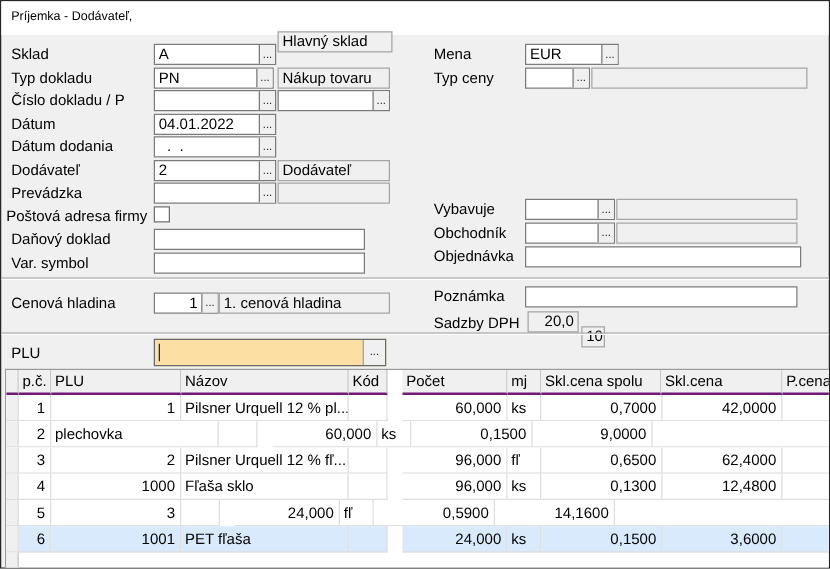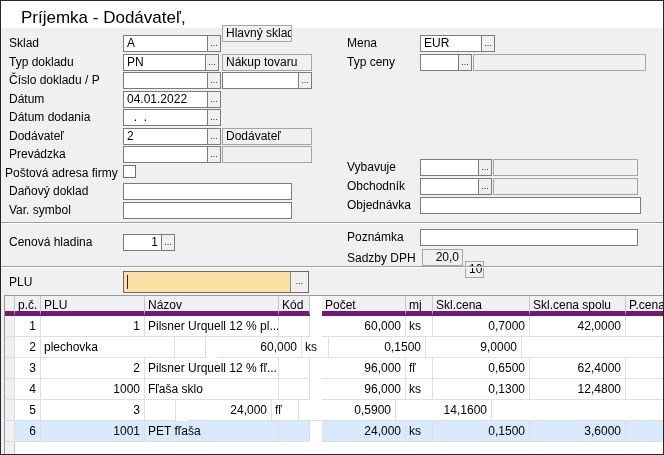--- a/index.html
+++ b/index.html
@@ -7,21 +7,21 @@
   body { font-family:"Liberation Sans", sans-serif; font-size:12px; color:#000; }
 
   .win {
     position:relative; width:664px; height:455px;
     background:#f0f0f0; border:1px solid #262626; overflow:hidden;
   }
   .titlebar {
     position:absolute; left:0; top:0; width:662px; height:27px;
     background:#ffffff;
   }
-  .titlebar span { position:absolute; left:8px; top:7px; font-size:17px;margin-left:12px; }
+  .titlebar span { position:absolute; left:8px; top:7px; font-size:10px; }
 
   .lbl { position:absolute; height:17px; line-height:17px; font-size:12px; white-space:nowrap; }
 
   .combo {
     position:absolute; display:flex; height:17px;
     border:1px solid #7b7b7b; background:#fff;
   }
   .combo .val {
     flex:1; padding:0 3px; font-size:12px; line-height:14px;
     white-space:pre; overflow:hidden;
@@ -63,21 +63,21 @@
   }
 
   
   .tbl {
     position:absolute; left:3px; top:294px; width:661px; height:161px;
     border-top:1px solid #9a9a9a; border-left:1px solid #9a9a9a;
     background:#fff; display:flex; flex-direction:column; overflow:hidden;
   }
   .thead { display:flex; height:20px; flex:none; }
   .thead .c {
-    background:#f0f0f0; border-right:1px solid #c6c6c6; border-bottom:5px solid #701a75;
+    background:#f0f0f0; border-right:1px solid #c6c6c6; border-bottom:2px solid #701a75;
     line-height:19px; padding-left:3px; text-align:left;
   }
   .trow { display:flex; height:21px; flex:none; background:#fff; }
   .trow .c { border-right:1px solid #dedede; border-bottom:1px solid #dedede; line-height:20px; }
   .trow.selected .c { background:#d8eafb; }
   .trow.selected .c.sel { background:#f0f0f0; }
   .c { flex:none; font-size:12px; overflow:hidden; white-space:nowrap; }
   .c.sel   { width:10px; background:#f0f0f0; }
   .c.pc    { width:26px; }
   .c.plu   { width:104px; }
@@ -110,21 +110,21 @@
   <div class="lbl" style="left:8px;top:145px">Prevádzka</div>
   <div class="lbl" style="left:4px;top:164px">Poštová adresa firmy</div>
   <div class="lbl" style="left:8px;top:182px">Daňový doklad</div>
   <div class="lbl" style="left:8px;top:201px">Var. symbol</div>
   <div class="lbl" style="left:8px;top:233px">Cenová hladina</div>
 
   <div class="combo" style="left:122px;top:34px;width:98px">
     <div class="val">A</div>
     <div class="dots">...</div>
   </div>
-  <div class="ro" style="left:221px;top:24px;width:70px">Hlavný sklad</div>
+  <div class="ro" style="left:221px;top:24px;width:92px">Hlavný sklad</div>
 
   <div class="combo" style="left:122px;top:53px;width:96px">
     <div class="val">PN</div>
     <div class="dots">...</div>
   </div>
   <div class="ro" style="left:221px;top:53px;width:90px">Nákup tovaru</div>
 
   <div class="combo" style="left:122px;top:71px;width:98px">
     <div class="val"></div>
     <div class="dots">...</div>
@@ -158,20 +158,21 @@
 
   <div class="cb" style="left:122px;top:164px"></div>
 
   <div class="inp" style="left:122px;top:182px;width:169px"></div>
   <div class="inp" style="left:122px;top:201px;width:169px"></div>
 
   <div class="combo" style="left:122px;top:233px;width:52px">
     <div class="val num">1</div>
     <div class="dots">...</div>
   </div>
+  <div class="ro" style="left:174px;top:233px;width:137px">1. cenová hladina</div>
 
   <div class="lbl" style="left:346px;top:34px">Mena</div>
   <div class="lbl" style="left:346px;top:53px">Typ ceny</div>
   <div class="lbl" style="left:346px;top:158px">Vybavuje</div>
   <div class="lbl" style="left:346px;top:177px">Obchodník</div>
   <div class="lbl" style="left:346px;top:196px">Objednávka</div>
   <div class="lbl" style="left:346px;top:228px">Poznámka</div>
   <div class="lbl" style="left:346px;top:249px">Sadzby DPH</div>
 
   <div class="combo" style="left:419px;top:34px;width:75px">
@@ -216,22 +217,22 @@
 
   <div class="tbl">
     <div class="thead">
       <div class="c sel"></div>
       <div class="c pc">p.č.</div>
       <div class="c plu">PLU</div>
       <div class="c nazov">Názov</div>
       <div class="c kod">Kód</div>
       <div class="c pocet">Počet</div>
       <div class="c mj">mj</div>
+      <div class="c spolu">Skl.cena spolu</div>
       <div class="c skl">Skl.cena</div>
-      <div class="c spolu">Skl.cena spolu</div>
       <div class="c pcena">P.cena be</div>
     </div>
 
     <div class="trow">
       <div class="c sel"></div>
       <div class="c pc num">1</div>
       <div class="c plu num">1</div>
       <div class="c nazov">Pilsner Urquell 12 % pl...</div>
       <div class="c kod"></div>
       <div class="c pocet num">60,000</div>

